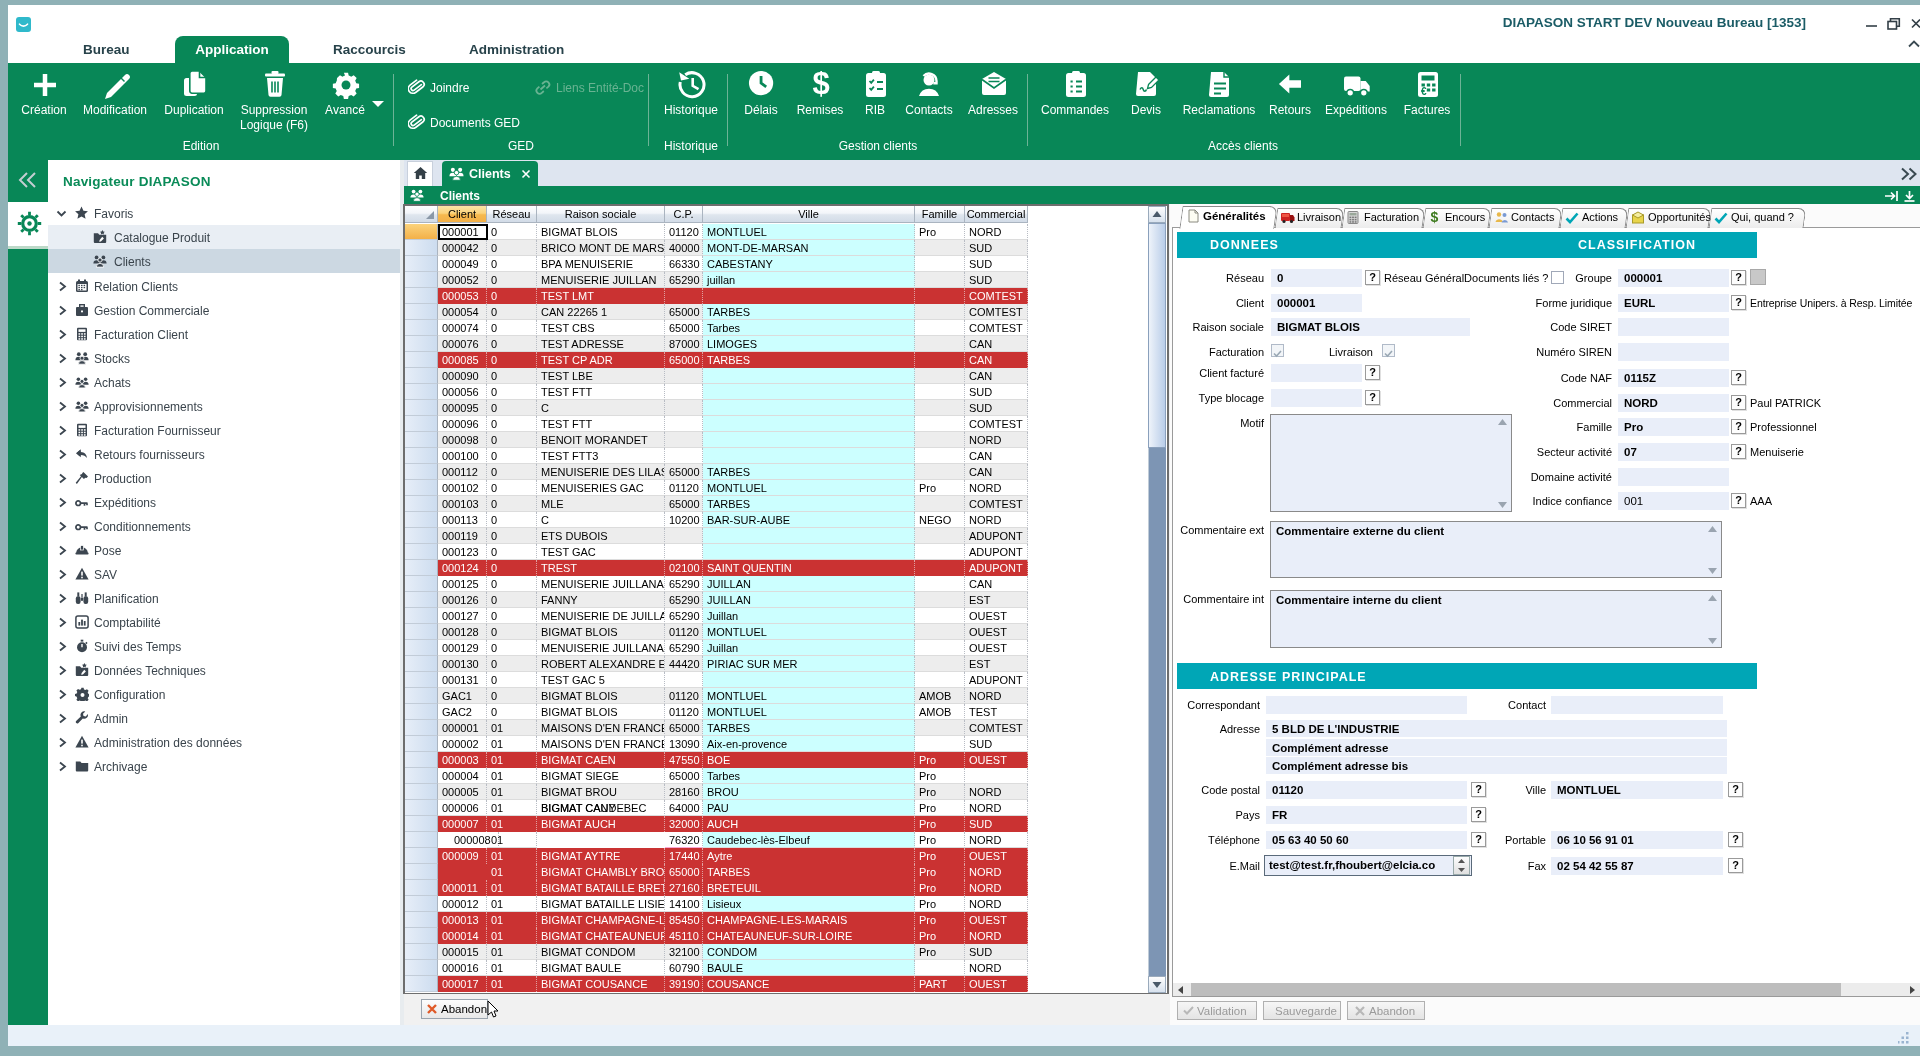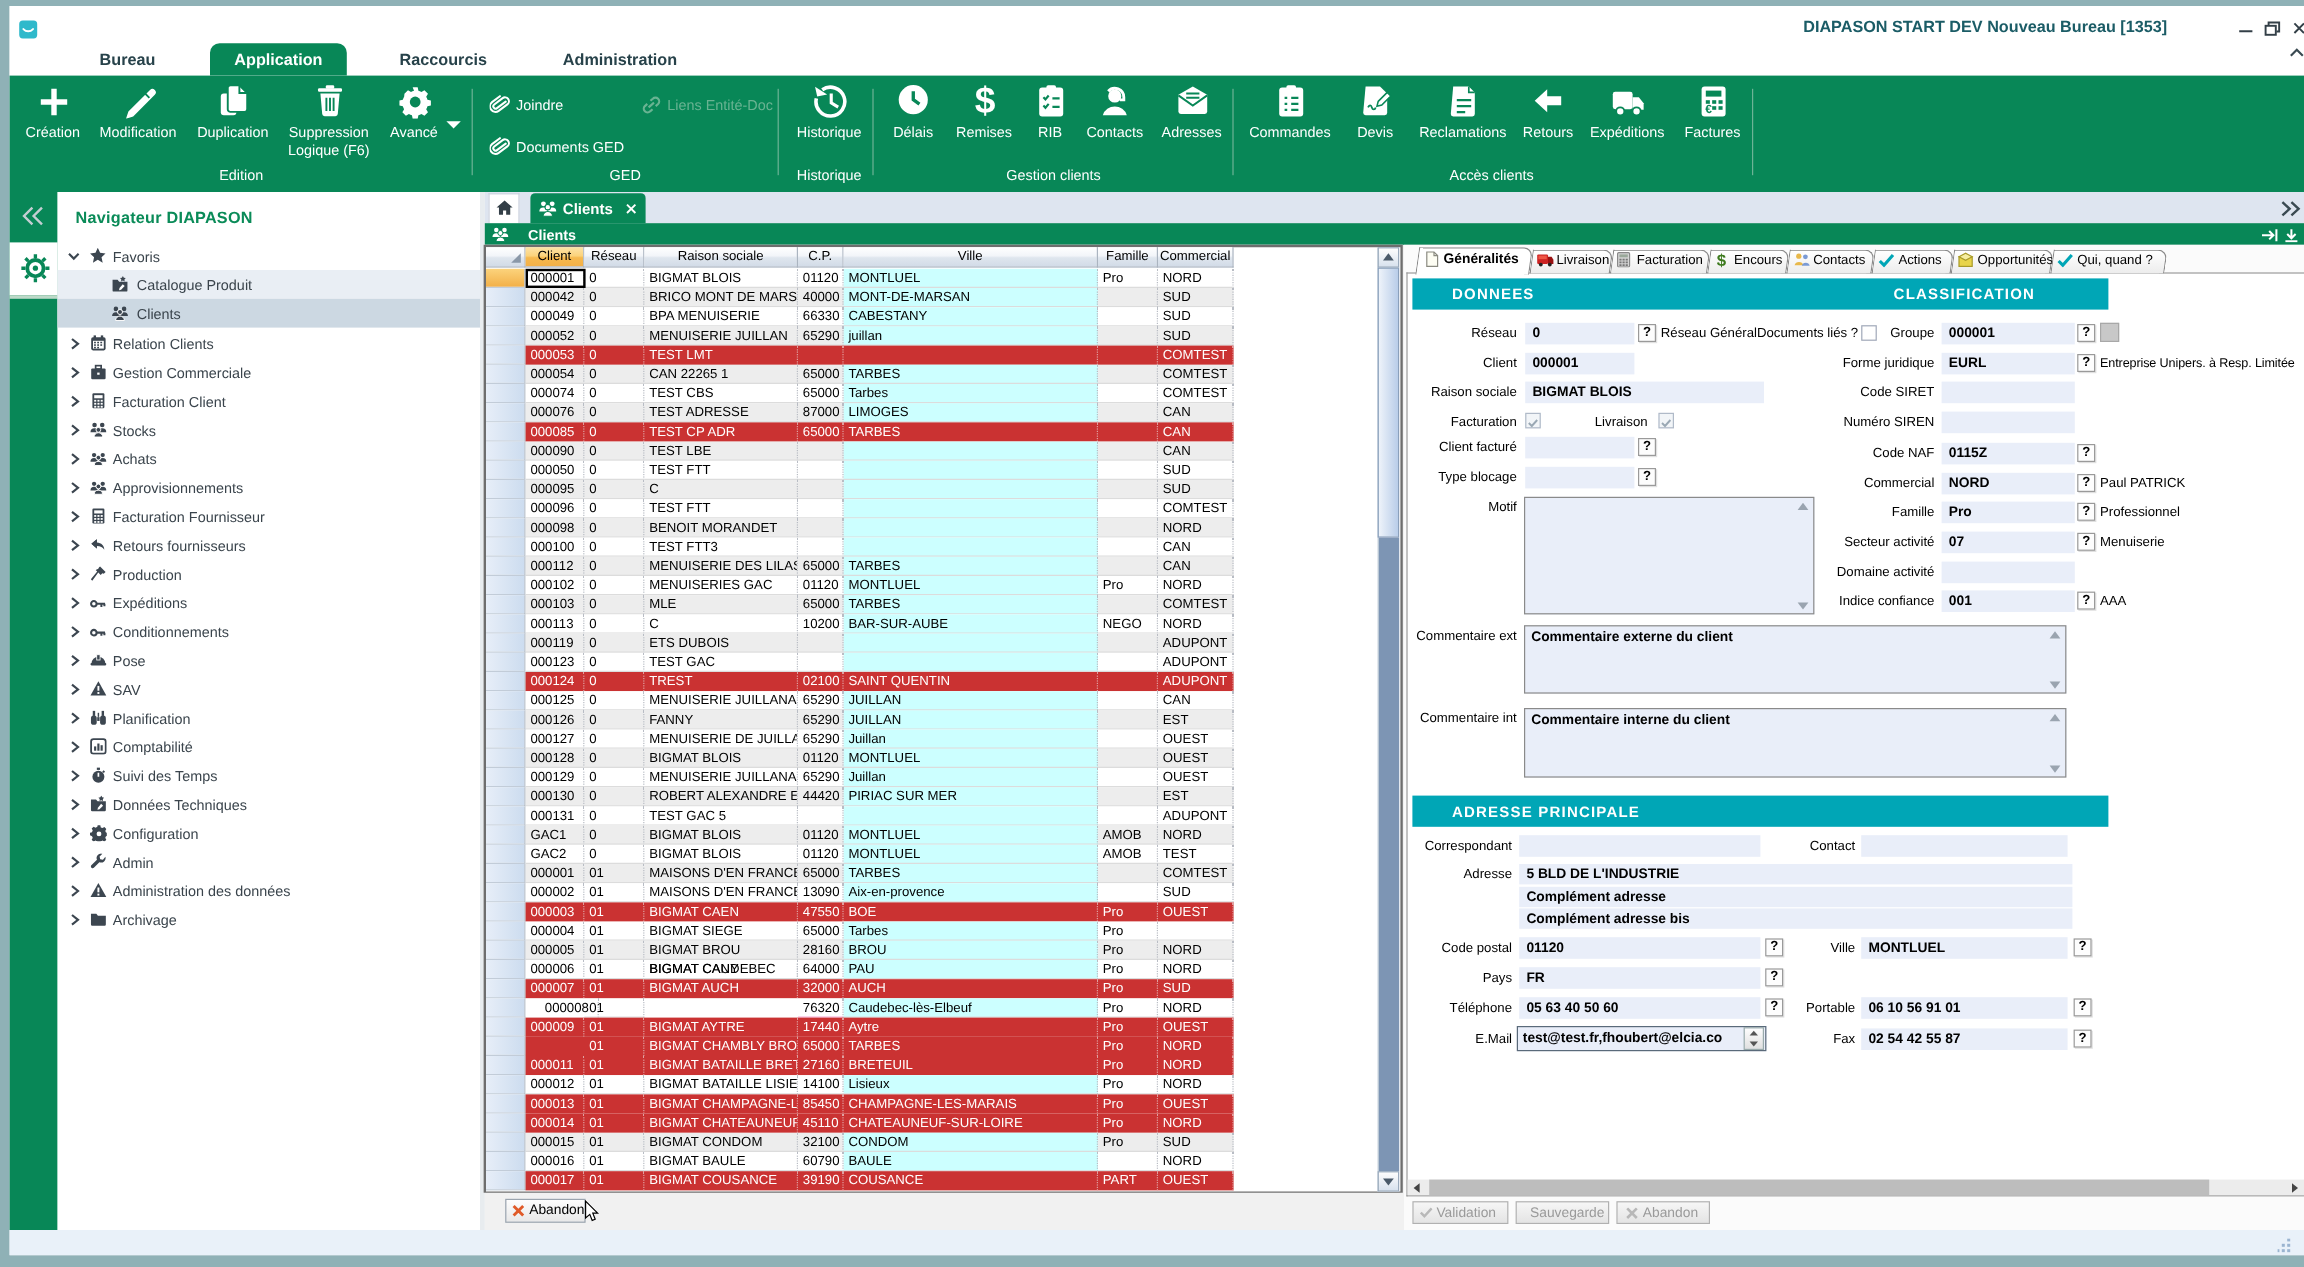--- a/index.html
+++ b/index.html
@@ -602,21 +602,21 @@
 <div class="cell" style="left:438px;top:368px;width:49px;height:16px;border-right:1px dotted #b8bcc4;border-bottom:1px solid #dcdcdc">000090</div>
 <div class="cell" style="left:487px;top:368px;width:50px;height:16px;border-right:1px dotted #b8bcc4;border-bottom:1px solid #dcdcdc">0</div>
 <div class="cell" style="left:537px;top:368px;width:128px;height:16px;border-right:1px dotted #b8bcc4;border-bottom:1px solid #dcdcdc">TEST LBE</div>
 <div class="cell" style="left:665px;top:368px;width:38px;height:16px;border-right:1px dotted #b8bcc4;border-bottom:1px solid #dcdcdc"></div>
 <div class="cell" style="left:703px;top:368px;width:212px;height:16px;border-right:1px dotted #b8bcc4;border-bottom:1px solid #dcdcdc"></div>
 <div class="cell" style="left:915px;top:368px;width:50px;height:16px;border-right:1px dotted #b8bcc4;border-bottom:1px solid #dcdcdc"></div>
 <div class="cell" style="left:965px;top:368px;width:63px;height:16px;border-right:1px dotted #b8bcc4;border-bottom:1px solid #dcdcdc">CAN</div>
 <div class="ab" style="left:405px;top:384px;width:33px;height:16px;background:linear-gradient(90deg,#e7eef8,#ccdcef);border-right:1px solid #aab4c0;border-bottom:1px solid #c2ccd8"></div>
 <div class="ab" style="left:438px;top:384px;width:590px;height:16px;background:#ffffff"></div>
 <div class="ab" style="left:703px;top:384px;width:212px;height:16px;background:#ccffff"></div>
-<div class="cell" style="left:438px;top:384px;width:49px;height:16px;border-right:1px dotted #b8bcc4;border-bottom:1px solid #dcdcdc">000050</div>
+<div class="cell" style="left:438px;top:384px;width:49px;height:16px;border-right:1px dotted #b8bcc4;border-bottom:1px solid #dcdcdc">000056</div>
 <div class="cell" style="left:487px;top:384px;width:50px;height:16px;border-right:1px dotted #b8bcc4;border-bottom:1px solid #dcdcdc">0</div>
 <div class="cell" style="left:537px;top:384px;width:128px;height:16px;border-right:1px dotted #b8bcc4;border-bottom:1px solid #dcdcdc">TEST FTT</div>
 <div class="cell" style="left:665px;top:384px;width:38px;height:16px;border-right:1px dotted #b8bcc4;border-bottom:1px solid #dcdcdc"></div>
 <div class="cell" style="left:703px;top:384px;width:212px;height:16px;border-right:1px dotted #b8bcc4;border-bottom:1px solid #dcdcdc"></div>
 <div class="cell" style="left:915px;top:384px;width:50px;height:16px;border-right:1px dotted #b8bcc4;border-bottom:1px solid #dcdcdc"></div>
 <div class="cell" style="left:965px;top:384px;width:63px;height:16px;border-right:1px dotted #b8bcc4;border-bottom:1px solid #dcdcdc">SUD</div>
 <div class="ab" style="left:405px;top:400px;width:33px;height:16px;background:linear-gradient(90deg,#e7eef8,#ccdcef);border-right:1px solid #aab4c0;border-bottom:1px solid #c2ccd8"></div>
 <div class="ab" style="left:438px;top:400px;width:590px;height:16px;background:#ededed"></div>
 <div class="ab" style="left:703px;top:400px;width:212px;height:16px;background:#ccffff"></div>
 <div class="cell" style="left:438px;top:400px;width:49px;height:16px;border-right:1px dotted #b8bcc4;border-bottom:1px solid #dcdcdc">000095</div>
@@ -1132,21 +1132,21 @@
 <div class="inp" style="left:1618px;top:418px;width:111px;height:18px;font-weight:bold">Pro</div>
 <div class="qm" style="left:1731px;top:419px">?</div>
 <div class="desc" style="left:1750px;top:421px">Professionnel</div>
 <div class="lbl" style="left:1392px;top:446px;width:220px">Secteur activité</div>
 <div class="inp" style="left:1618px;top:443px;width:111px;height:18px;font-weight:bold">07</div>
 <div class="qm" style="left:1731px;top:444px">?</div>
 <div class="desc" style="left:1750px;top:446px">Menuiserie</div>
 <div class="lbl" style="left:1392px;top:471px;width:220px">Domaine activité</div>
 <div class="inp" style="left:1618px;top:468px;width:111px;height:18px;font-weight:bold"></div>
 <div class="lbl" style="left:1392px;top:495px;width:220px">Indice confiance</div>
-<div class="inp" style="left:1618px;top:492px;width:111px;height:18px;font-weight:bold">001</div>
+<div class="inp" style="left:1618px;top:492px;width:111px;height:18px;font-weight:normal">001</div>
 <div class="qm" style="left:1731px;top:493px">?</div>
 <div class="desc" style="left:1750px;top:495px">AAA</div>
 <div class="ab" style="left:1177px;top:663px;width:580px;height:26px;background:#00a6b6"></div>
 <div class="ab" style="left:1210px;top:670px;font-size:12.5px;font-weight:bold;color:#fff;letter-spacing:1px">ADRESSE PRINCIPALE</div>
 <div class="lbl" style="left:1040px;top:699px;width:220px">Correspondant</div>
 <div class="inp" style="left:1266px;top:696px;width:201px;height:18px;font-weight:normal"></div>
 <div class="lbl" style="left:1326px;top:699px;width:220px">Contact</div>
 <div class="inp" style="left:1551px;top:696px;width:172px;height:18px;font-weight:normal"></div>
 <div class="lbl" style="left:1040px;top:723px;width:220px">Adresse</div>
 <div class="inp" style="left:1266px;top:720px;width:461px;height:17px;font-weight:bold">5 BLD DE L'INDUSTRIE</div>

